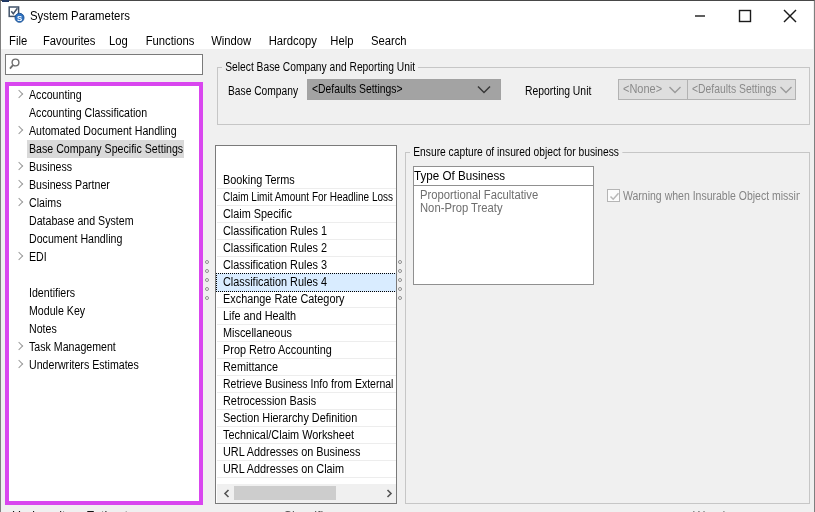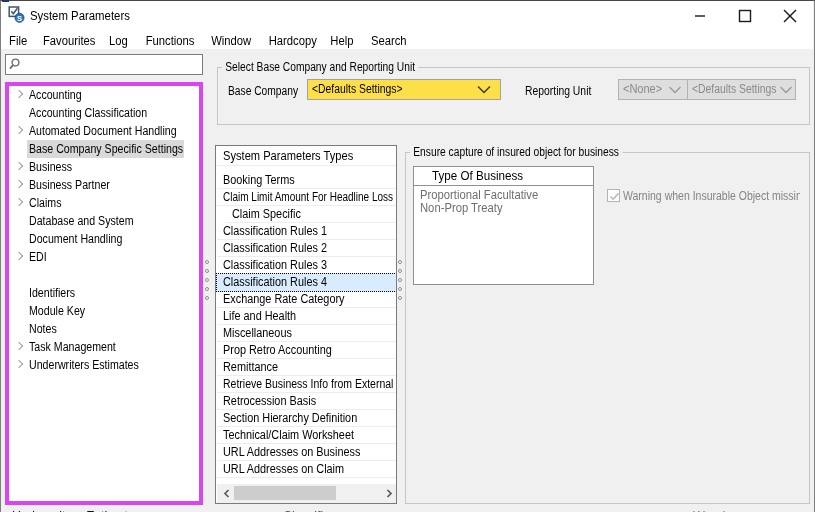--- a/index.html
+++ b/index.html
@@ -45,27 +45,27 @@
 #msel { position:absolute; left:0px; width:181px; height:19px; background:#d9ecff; border:1px dotted #000; }
 
 #hsb { position:absolute; left:1px; top:338px; width:179px; height:19px; background:#f0f0f0; }
 #hthumb { position:absolute; left:17px; top:2px; width:102px; height:14px; background:#cdcdcd; }
 
 
 .gbox { position:absolute; border:1px solid #c6c6c6; }
 .gbox .cap { position:absolute; top:-7px; left:4px; background:#f0f0f0; padding:0 4px; line-height:13px; white-space:nowrap; transform-origin:0 50%; }
 
 
-.combo { position:absolute; border:1px solid #a2a2a2; background:#fde047; height:21px; line-height:19px; padding-left:4px; white-space:nowrap; overflow:hidden; }
+.combo { position:absolute; border:1px solid #a2a2a2; background:#a3a3a3; height:21px; line-height:19px; padding-left:4px; white-space:nowrap; overflow:hidden; }
 .combo.dis { background:#dedede; border-color:#b2b2b2; color:#8a8a8a; }
 .combo .sx { transform:scaleX(0.83); }
 
 
 #tob { position:absolute; left:413px; top:166px; width:181px; height:119px; background:#fff; border:1px solid #909090; }
-#tobhead { position:absolute; left:0; top:0; width:179px; height:19px; line-height:19px; padding-left:18px; border-bottom:1px solid #909090; white-space:nowrap; }
+#tobhead { position:absolute; left:0; top:0; width:179px; height:19px; line-height:19px; padding-left:0; border-bottom:1px solid #909090; white-space:nowrap; }
 #tobhead span { display:inline-block; transform:scaleX(0.93); transform-origin:0 50%; }
 #tobitems { position:absolute; left:6px; top:22px; color:#6e6e6e; line-height:13px; transform:scaleX(0.9); transform-origin:0 0; white-space:nowrap; }
 
 
 #cb { position:absolute; left:607px; top:189px; width:13px; height:13px; background:#fcfcfc; border:1px solid #b5b5b5; }
 #cblabel { position:absolute; left:623px; top:189px; color:#848484; width:177px; white-space:nowrap; overflow:hidden; }
 #cblabel .sx { transform:scaleX(0.84); }
 
 
 #bottomtext { position:absolute; left:0px; top:509px; width:815px; height:3px; overflow:hidden; color:#111; }
@@ -170,26 +170,25 @@
 <div class="dot" style="top:278px"></div>
 <div class="dot" style="top:287px"></div>
 <div class="dot" style="top:296px"></div>
 <div class="dot" style="left:398px;top:260px"></div>
 <div class="dot" style="left:398px;top:269px"></div>
 <div class="dot" style="left:398px;top:278px"></div>
 <div class="dot" style="left:398px;top:287px"></div>
 <div class="dot" style="left:398px;top:296px"></div>
 
 <div class="abs" id="mlist">
-  <div id="mhead"><span>System Parameters Types</span></div>
   <div id="msel" style="top: 127px;"></div>
   <div id="mrows">
       <div class="mrow" style="top:26px;"><span>Booking Terms</span></div>
       <div class="mrow" style="top:43px;"><span style="transform:scaleX(0.8)">Claim Limit Amount For Headline Loss</span></div>
-      <div class="mrow" style="top:60px;margin-left:9px;"><span>Claim Specific</span></div>
+      <div class="mrow" style="top:60px;"><span>Claim Specific</span></div>
       <div class="mrow" style="top:77px;"><span>Classification Rules 1</span></div>
       <div class="mrow" style="top:94px;"><span>Classification Rules 2</span></div>
       <div class="mrow" style="top:111px;border-bottom:none;"><span>Classification Rules 3</span></div>
       <div class="mrow" style="top:128px;border-bottom:none;"><span>Classification Rules 4</span></div>
       <div class="mrow" style="top:145px;"><span>Exchange Rate Category</span></div>
       <div class="mrow" style="top:162px;"><span>Life and Health</span></div>
       <div class="mrow" style="top:179px;"><span>Miscellaneous</span></div>
       <div class="mrow" style="top:196px;"><span>Prop Retro Accounting</span></div>
       <div class="mrow" style="top:213px;"><span>Remittance</span></div>
       <div class="mrow" style="top:230px;"><span style="transform:scaleX(0.84)">Retrieve Business Info from External S</span></div>

